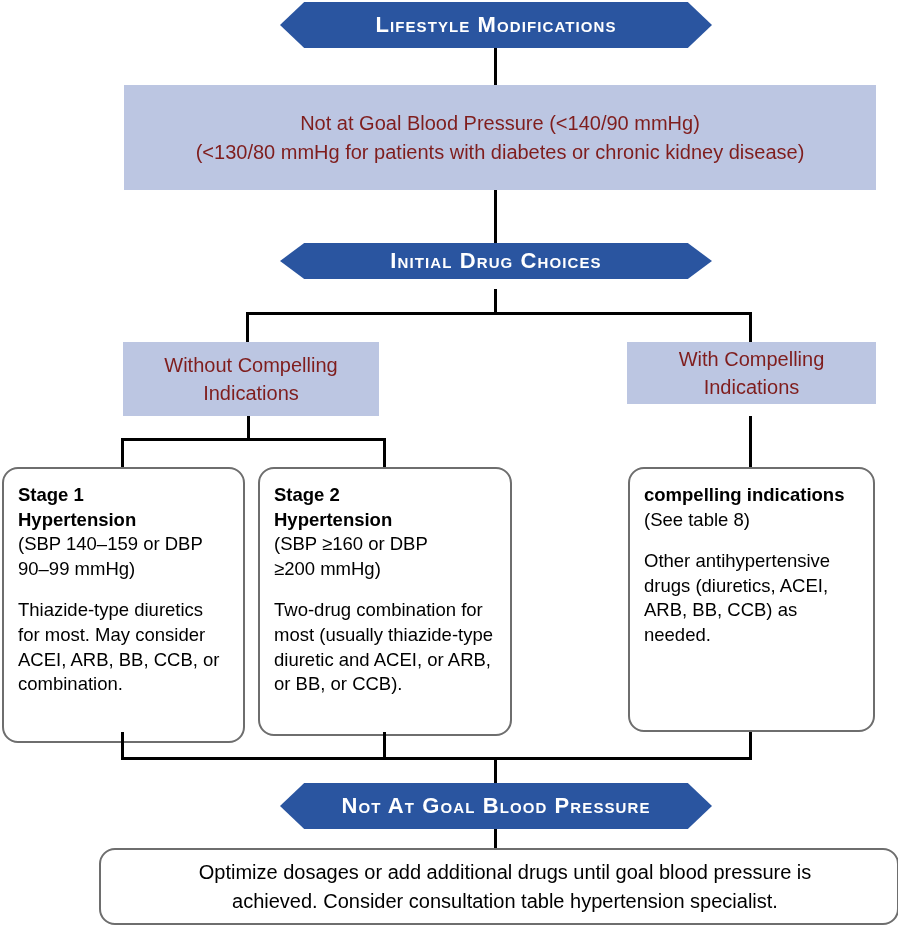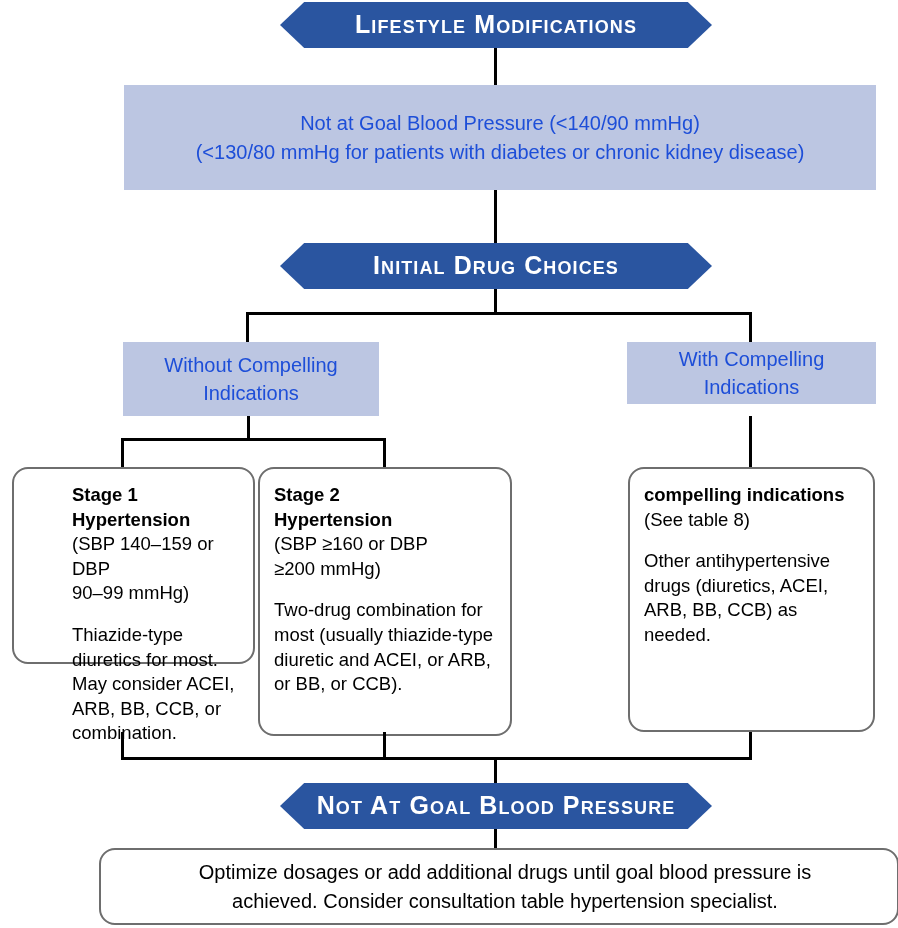--- a/index.html
+++ b/index.html
@@ -36,35 +36,35 @@
     display: flex;
     align-items: center;
     justify-content: center;
   }
   .banner-label {
     color: #ffffff;
     font-weight: bold;
     font-variant: small-caps;
     text-transform: capitalize;
     letter-spacing: 1.1px;
-    font-size: 25px;
+    font-size: 22px;
     line-height: 1;
     white-space: nowrap;
     padding-bottom: 1px;
   }
 
   
   .lbox {
     position: absolute;
     background: #BCC6E2;
     display: flex;
     align-items: center;
     justify-content: center;
     text-align: center;
-    color: #1d4ed8;
+    color: #7f1d1d;
   }
   .lbox-text {
     font-size: 20px;
     line-height: 1.42;
     padding: 0 8px;
   }
   .lbox-text .l2 { display: block; }
 
   
   .rbox {
@@ -115,21 +115,21 @@
 
   <div class="lbox" style="left:124px; top:85px; width:752px; height:105px;">
     <div class="lbox-text">
       <span class="l2">Not at Goal Blood Pressure (&lt;140/90 mmHg)</span>
       <span class="l2">(&lt;130/80 mmHg for patients with diabetes or chronic kidney disease)</span>
     </div>
   </div>
 
   <div class="conn vline" style="left:494px; top:190px; width:3px; height:53px;"></div>
 
-  <div class="banner" style="left:280px; top:243px; width:432px; height:46px;">
+  <div class="banner" style="left:280px; top:243px; width:432px; height:36px;">
     <span class="banner-label">Initial Drug Choices</span>
   </div>
 
   <div class="conn vline" style="left:494px; top:289px; width:3px; height:26px;"></div>
   <div class="conn hline" style="left:246px; top:312px; width:506px; height:3px;"></div>
   <div class="conn vline" style="left:246px; top:312px; width:3px; height:31px;"></div>
   <div class="conn vline" style="left:749px; top:312px; width:3px; height:31px;"></div>
 
   <div class="lbox" style="left:123px; top:342px; width:256px; height:74px;justify-content:center;">
     <div class="lbox-text">
@@ -145,21 +145,21 @@
     </div>
   </div>
 
   <div class="conn vline" style="left:247px; top:416px; width:3px; height:25px;"></div>
   <div class="conn hline" style="left:121px; top:438px; width:265px; height:3px;"></div>
   <div class="conn vline" style="left:121px; top:438px; width:3px; height:30px;"></div>
   <div class="conn vline" style="left:383px; top:438px; width:3px; height:30px;"></div>
 
   <div class="conn vline" style="left:749px; top:416px; width:3px; height:52px;"></div>
 
-  <div class="rbox" style="left:12px; top:467px; width:243px; height:197px;padding-left:44px;">
+  <div class="rbox" style="left:2px; top:467px; width:243px; height:276px;">
     <div class="rbox-inner">
       <span class="hd">Stage 1</span>
       <span class="hd">Hypertension</span>
       <span class="sub">(SBP 140–159 or DBP</span>
       <span class="sub">90–99 mmHg)</span>
       <span class="para">Thiazide-type diuretics for most. May consider ACEI, ARB, BB, CCB, or combination.</span>
     </div>
   </div>
 
   <div class="rbox" style="left:258px; top:467px; width:254px; height:269px;">

